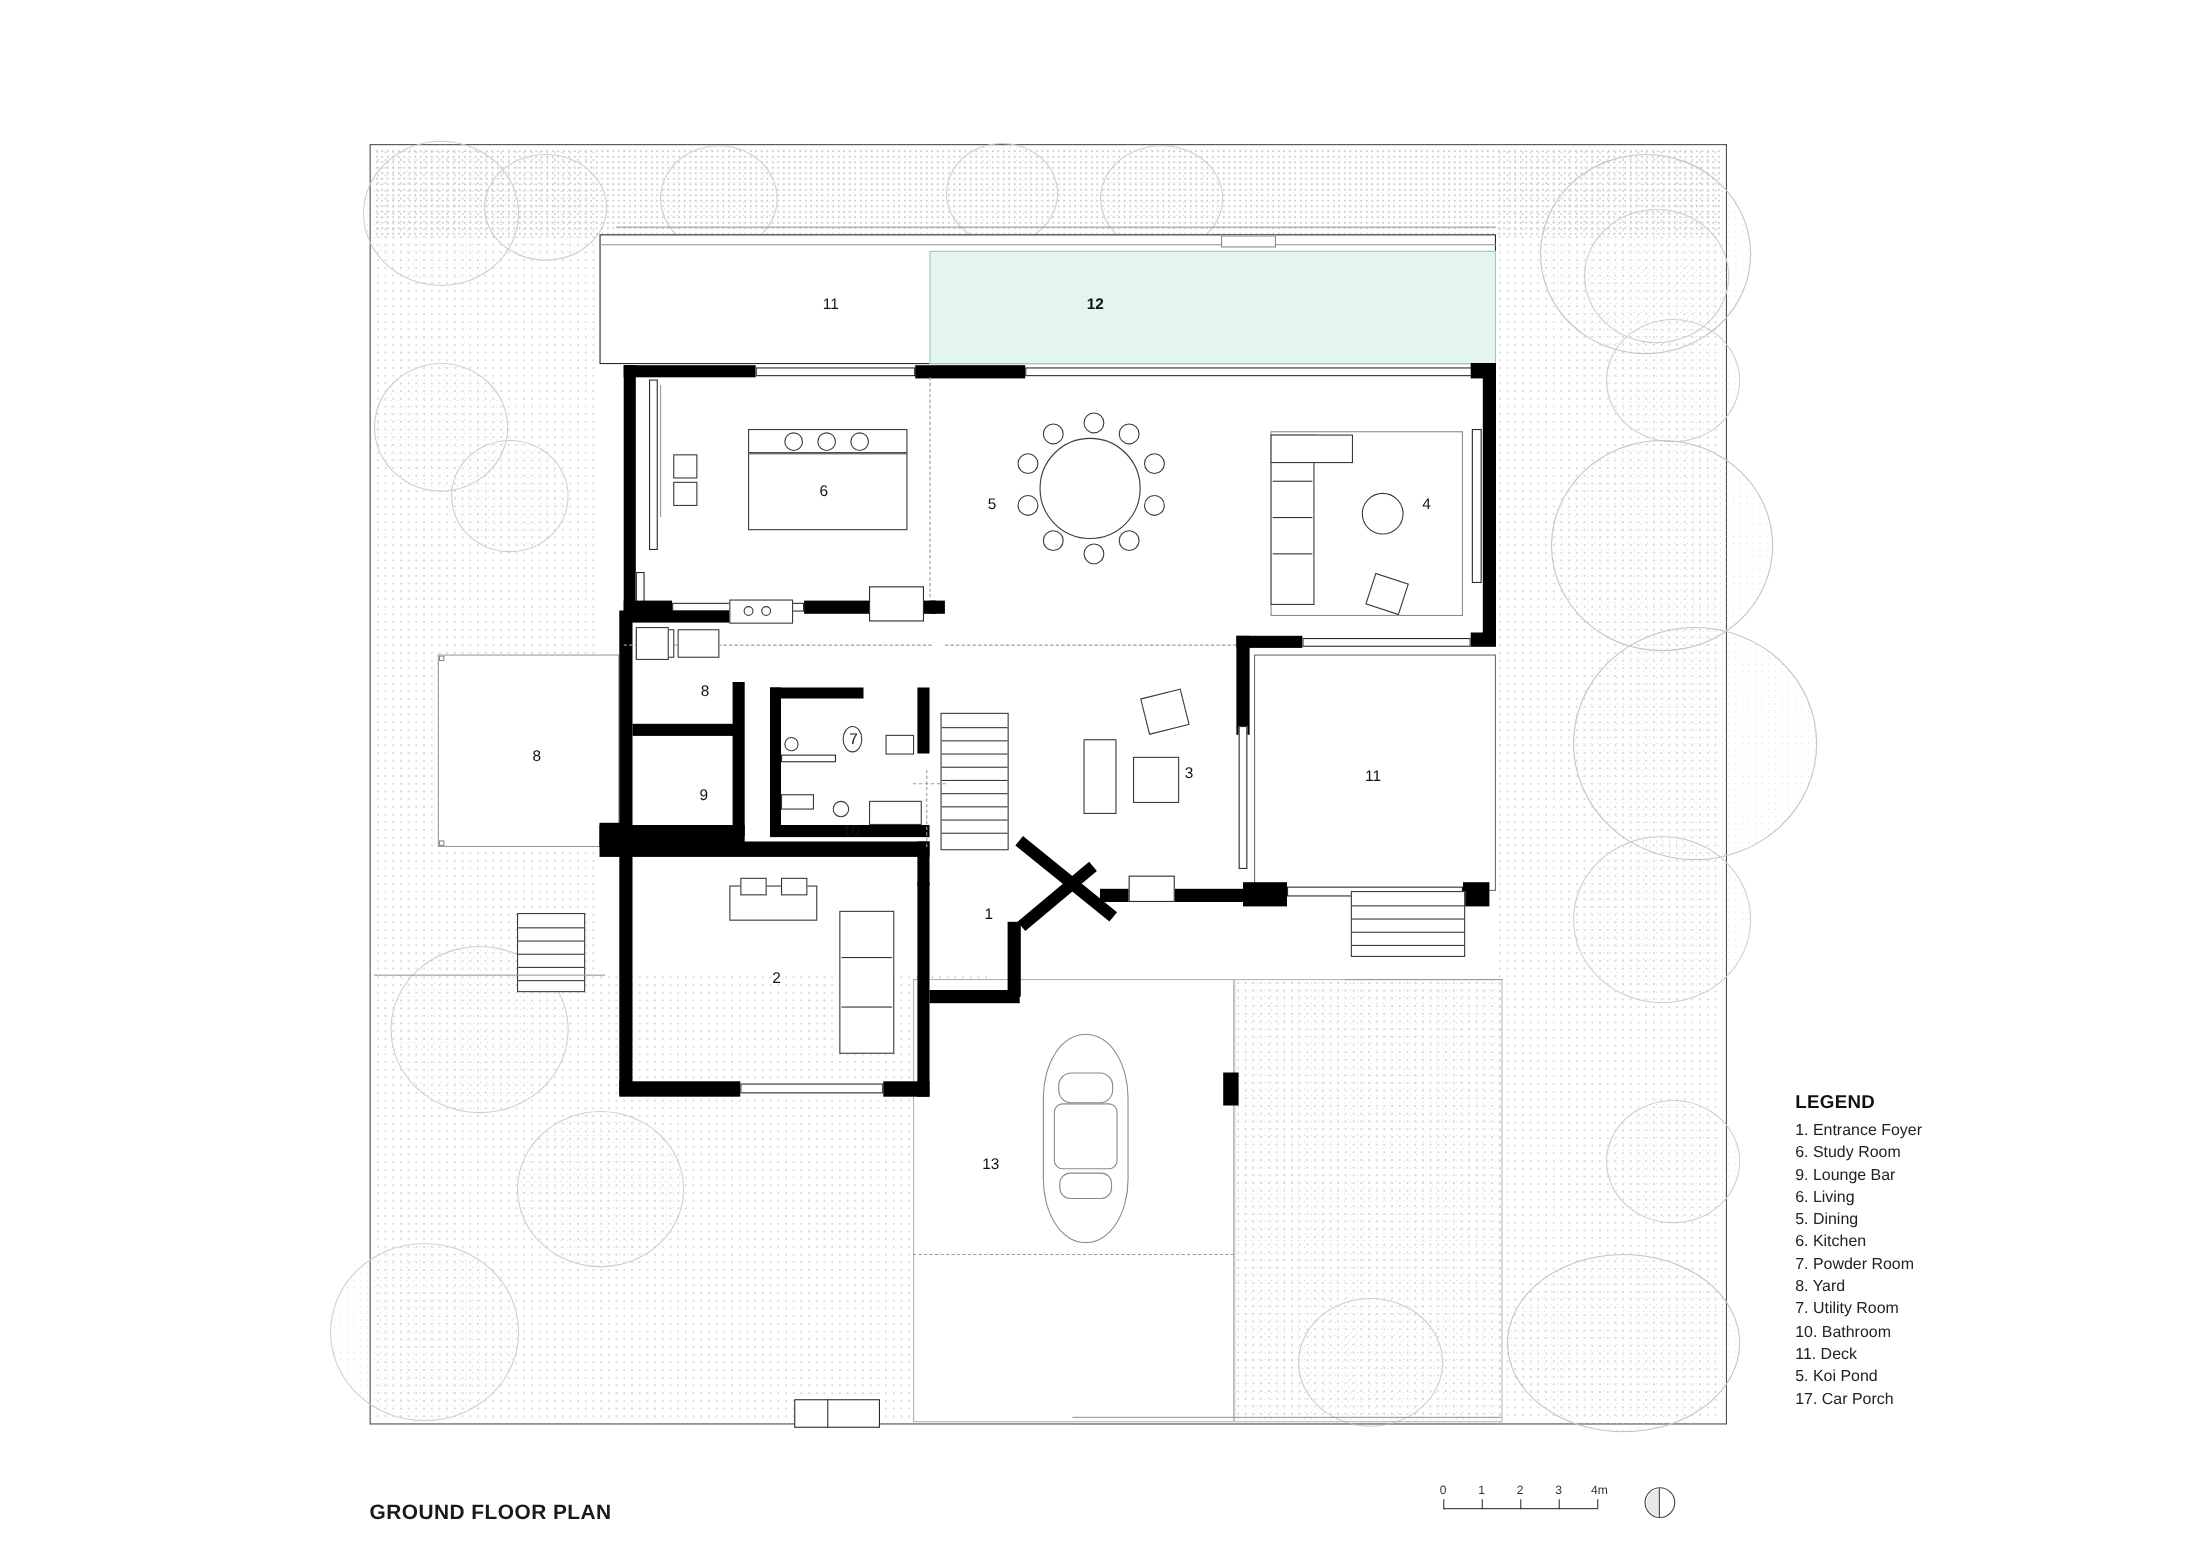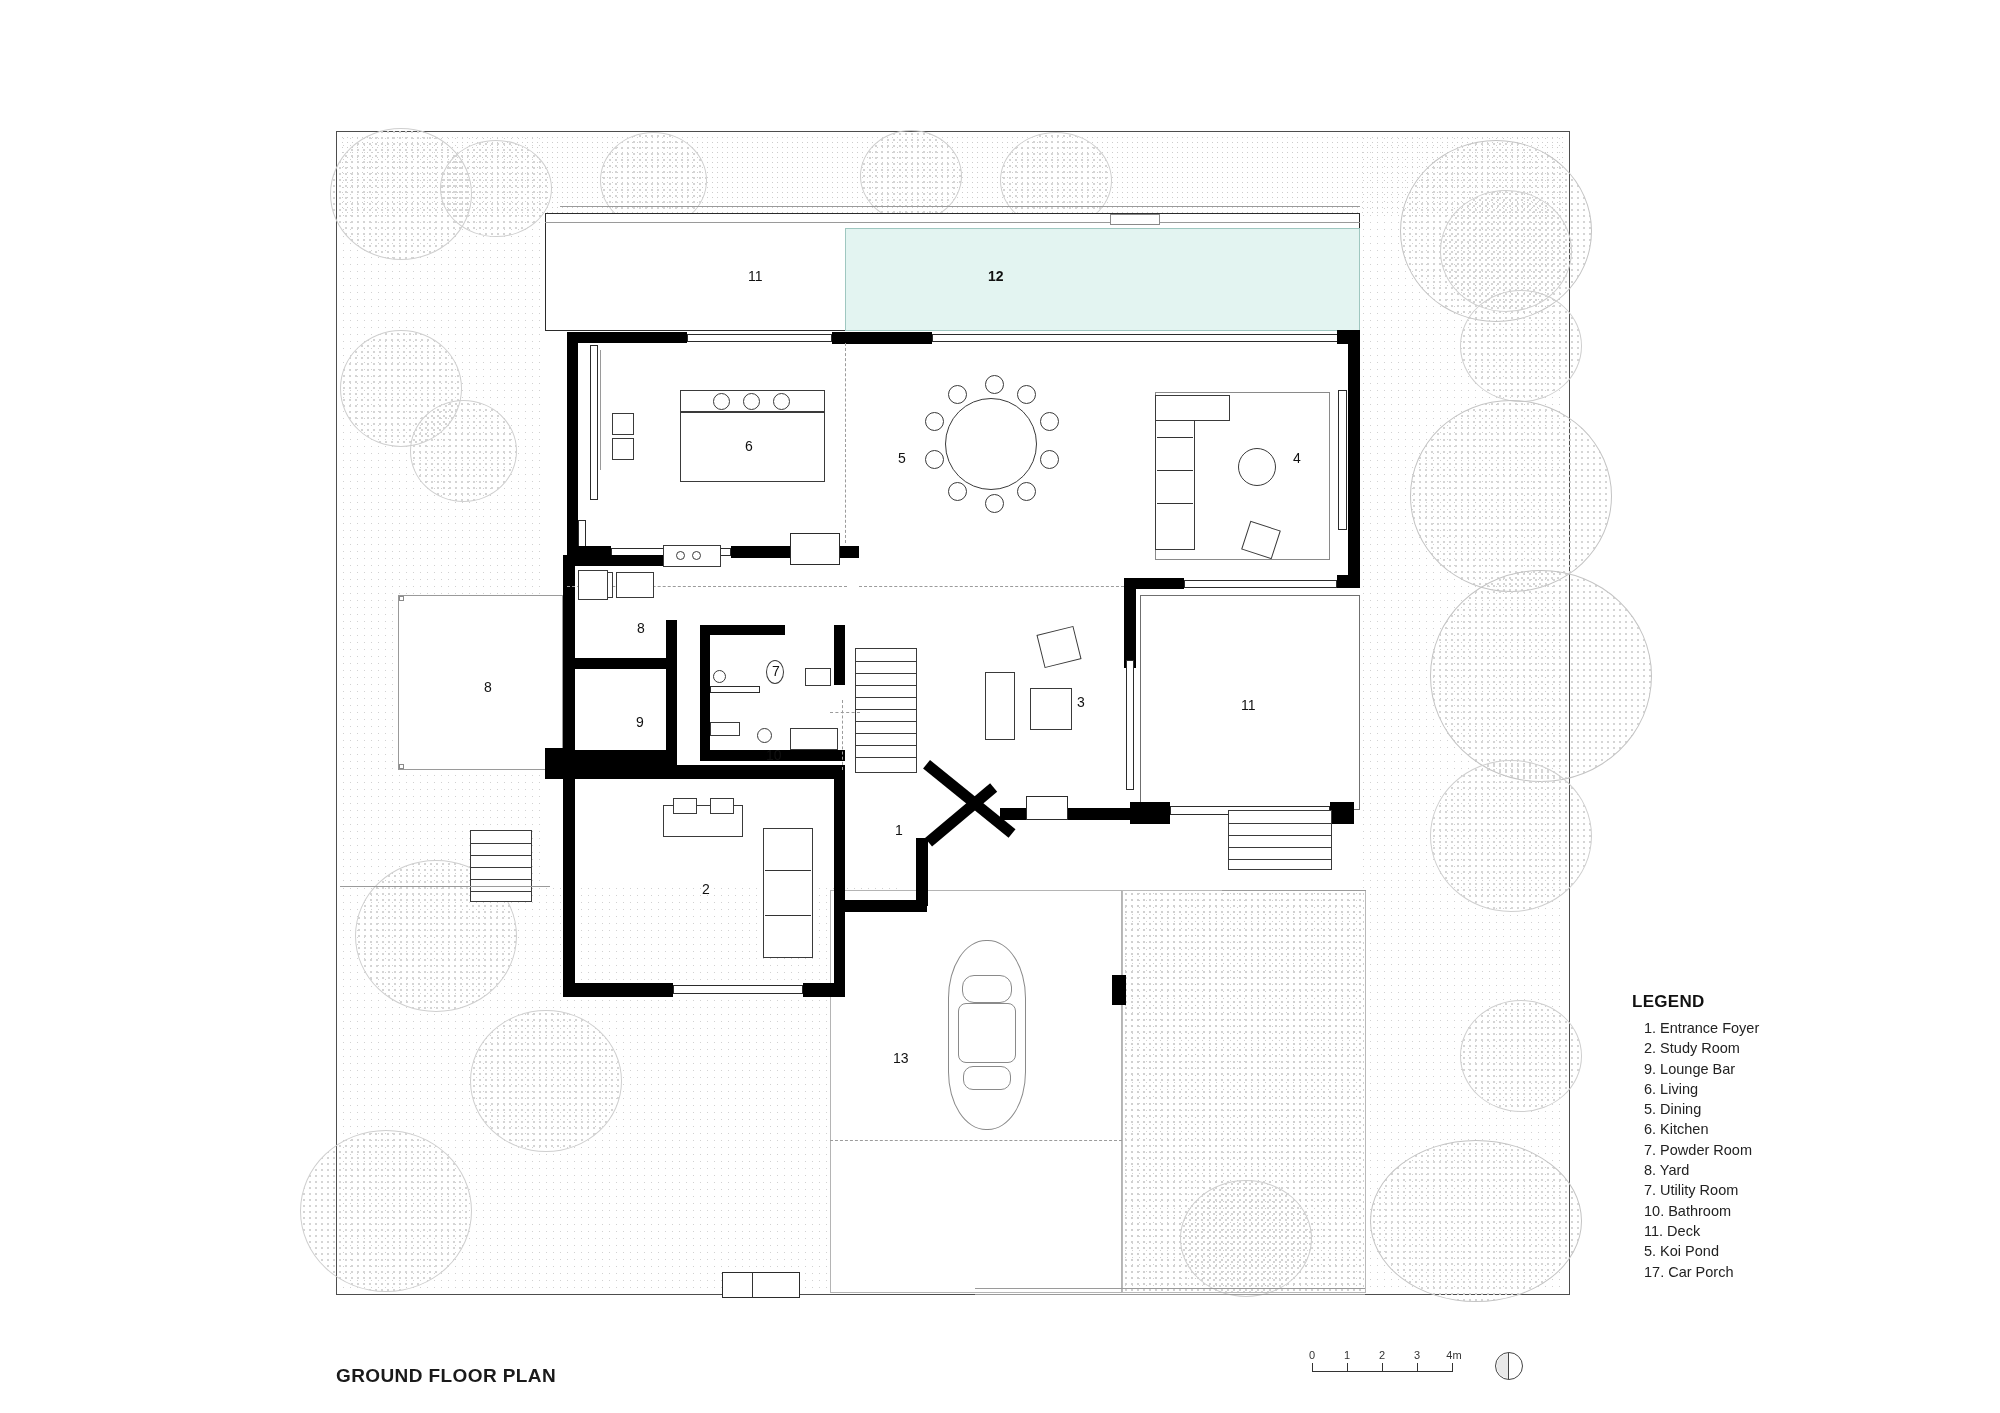--- a/index.html
+++ b/index.html
@@ -64,21 +64,21 @@
   .fx.light { border-color:#8a8a8a; }
 
   
   .stair { position:absolute; border:1px solid #3a3a3a; box-sizing:border-box; background:#fff; }
   .stair .tread { position:absolute; left:0; right:0; height:1px; background:#3a3a3a; }
 
   
   #legend { position:absolute; left:1632px; top:992px; width:200px; }
   #legend h2 { font-size:17px; font-weight:700; margin:0 0 6px 0; letter-spacing:.3px; color:#111; }
   #legend ul { list-style:none; margin:0; padding:0; }
-  #legend li { font-size:14.5px; line-height:20.3px; color:#222;margin-left:12px; }
+  #legend li { font-size:14.5px; line-height:20.3px; color:#222; }
 
   
   #plan-title { position:absolute; left:336px; top:1365px; font-size:19px; font-weight:700; letter-spacing:.4px; }
 
   
   #scalebar { position:absolute; left:1312px; top:1358px; }
   #scalebar .bar { position:relative; width:140px; height:14px; }
   #scalebar .tick { position:absolute; bottom:0; width:1px; height:9px; background:#333; }
   #scalebar .base { position:absolute; bottom:0; left:0; width:140px; height:1px; background:#333; }
   #scalebar .lbl { position:absolute; bottom:11px; font-size:11px; color:#333; transform:translateX(-50%); }
@@ -316,21 +316,21 @@
   <div class="num" style="left:1077px; top:694px;">3</div>
   <div class="num" style="left:1241px; top:697px;">11</div>
   <div class="num" style="left:895px;  top:822px;">1</div>
   <div class="num" style="left:702px;  top:881px;">2</div>
   <div class="num" style="left:893px;  top:1050px;">13</div>
 
   <div id="legend">
     <h2>LEGEND</h2>
     <ul>
       <li>1. Entrance Foyer</li>
-      <li>2. Study Room</li>
+      <li>6. Study Room</li>
       <li>9. Lounge Bar</li>
       <li>6. Living</li>
       <li>5. Dining</li>
       <li>6. Kitchen</li>
       <li>7. Powder Room</li>
       <li>8. Yard</li>
       <li>7. Utility Room</li>
       <li>10. Bathroom</li>
       <li>11. Deck</li>
       <li>5. Koi Pond</li>

